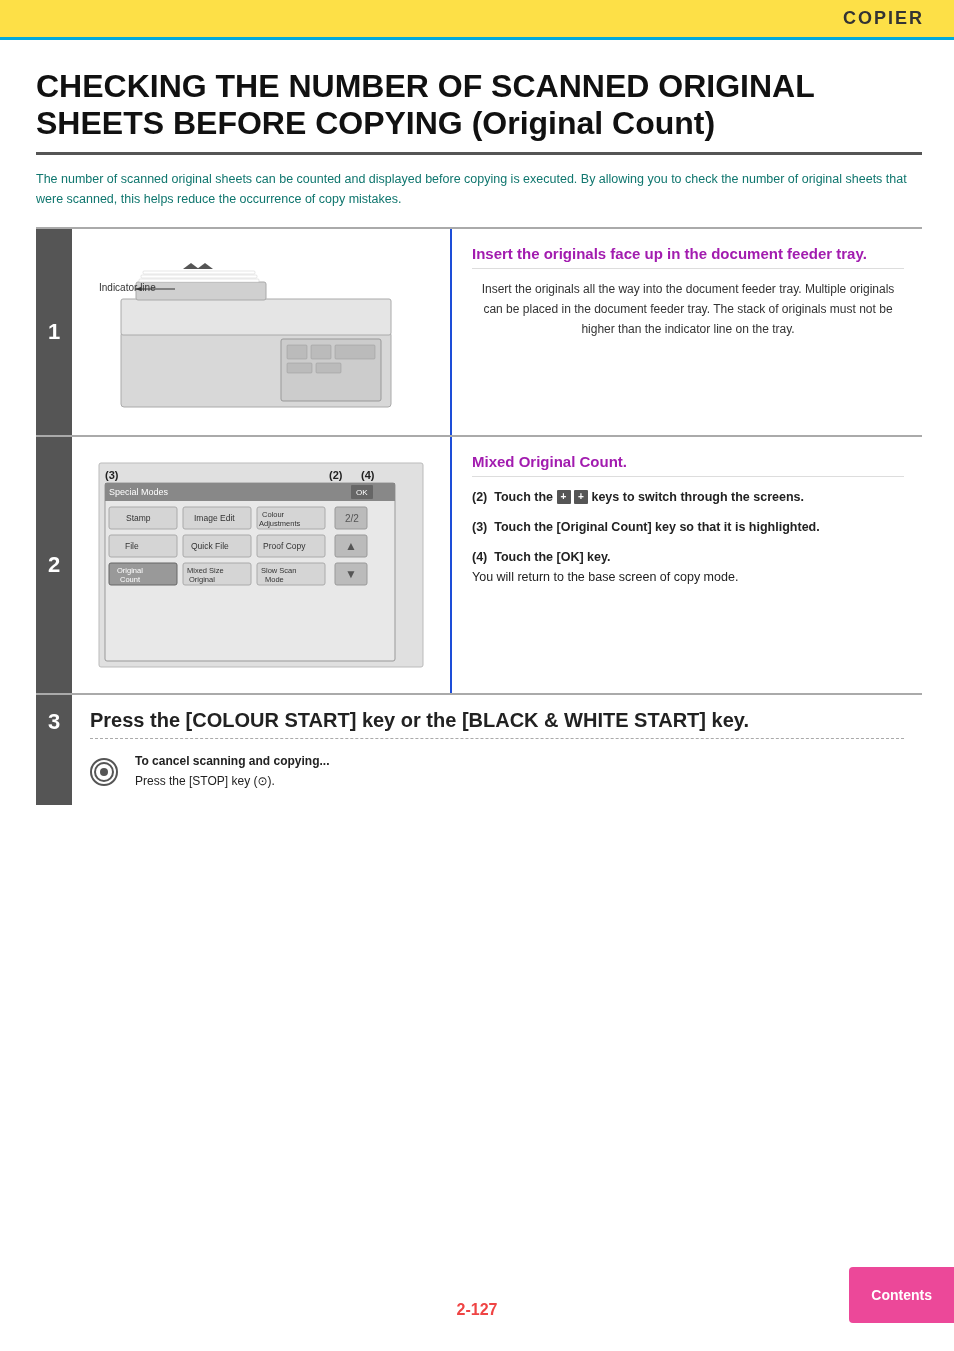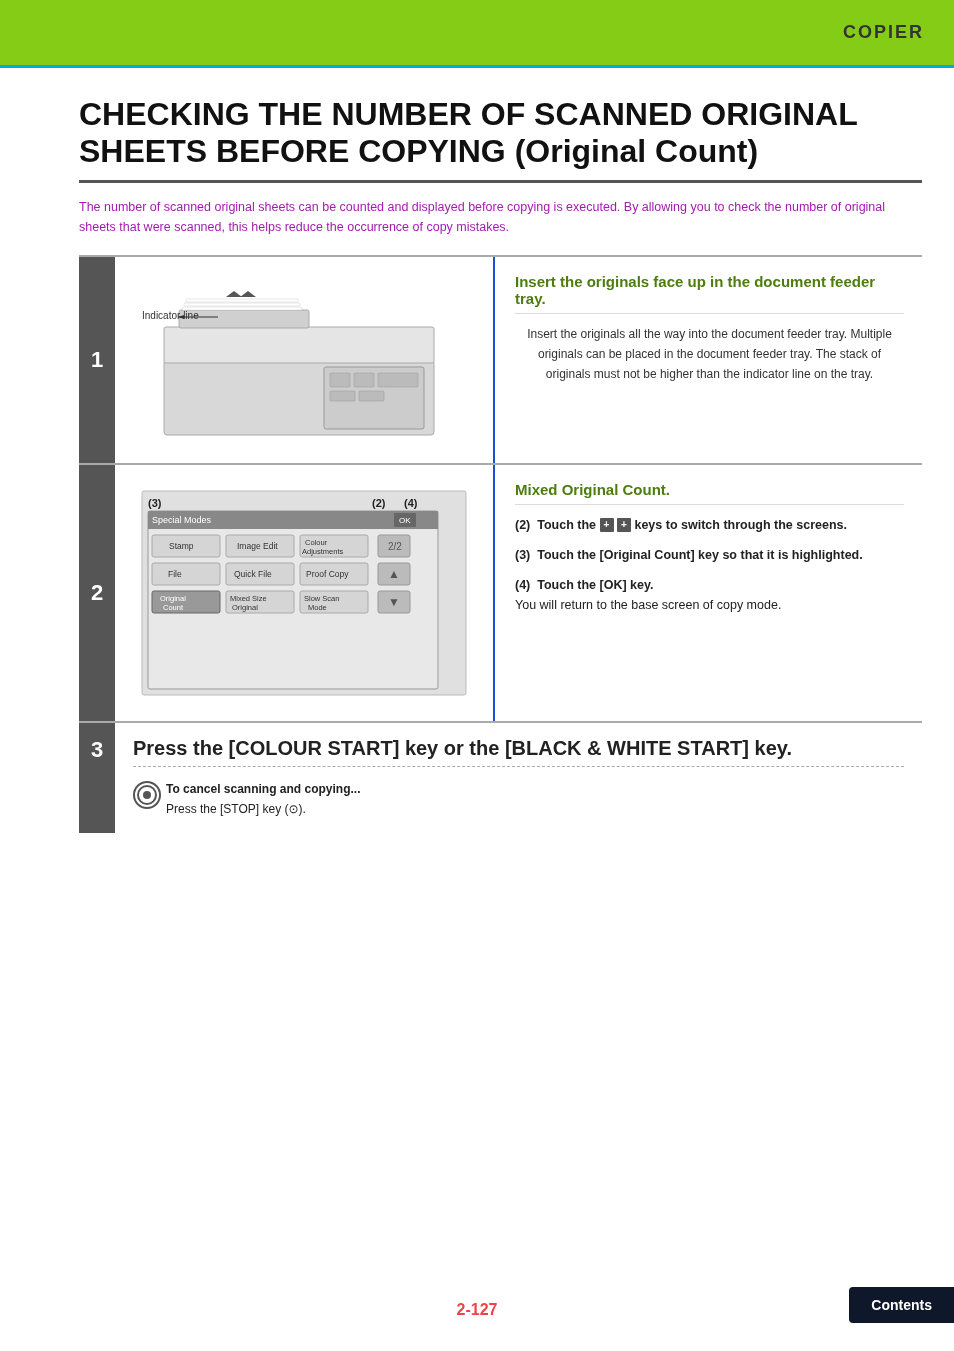--- a/index.html
+++ b/index.html
@@ -8,56 +8,55 @@
       min-height: 1351px;
       background: #fff;
       font-family: Arial, sans-serif;
       font-size: 13px;
       color: #222;
       position: relative;
     }
 
     
     .top-bar {
-      background: #84cc16;
+      background: #fde047;
       border-bottom: 3px solid #00aadd;
-      height: 68px;
+      height: 40px;
       display: flex;
       align-items: center;
       justify-content: flex-end;
       padding-right: 30px;
     }
     .top-bar-title {
       font-size: 18px;
       font-weight: bold;
       color: #333;
       letter-spacing: 2px;
     }
 
     
     .main-content {
       padding: 28px 32px 20px 36px;
-      margin-left: 43px;
     }
 
     
     .page-title {
       font-size: 32px;
       font-weight: bold;
       color: #111;
       line-height: 1.15;
       border-bottom: 3px solid #555;
       padding-bottom: 10px;
       margin-bottom: 14px;
     }
 
     
     .intro-text {
       font-size: 12.5px;
-      color: #a21caf;
+      color: #0f766e;
       line-height: 1.6;
       margin-bottom: 18px;
     }
 
     
     .step-row {
       display: flex;
       border-top: 2px solid #aaa;
       margin-bottom: 0;
     }
@@ -89,21 +88,21 @@
     }
     .step-text-area {
       flex: 1;
       padding: 16px 18px 16px 20px;
     }
 
     
     .step-heading {
       font-size: 15px;
       font-weight: bold;
-      color: #4d7c0f;
+      color: #a21caf;
       margin-bottom: 10px;
       border-bottom: 1px solid #ddd;
       padding-bottom: 6px;
     }
     .step-desc {
       font-size: 12px;
       color: #333;
       line-height: 1.7;
       text-align: center;
     }
@@ -164,22 +163,22 @@
     }
     .step3-main-text {
       font-size: 20px;
       font-weight: bold;
       margin-bottom: 12px;
       padding-bottom: 6px;
       border-bottom: 1px dashed #aaa;
     }
     .step3-cancel-row {
       display: flex;
-      align-items: flex-start;
-      gap: 5px;
+      align-items: center;
+      gap: 17px;
     }
     .stop-icon {
       width: 28px;
       height: 28px;
       border: 2px solid #555;
       border-radius: 50%;
       display: flex;
       align-items: center;
       justify-content: center;
       font-size: 14px;
@@ -210,25 +209,25 @@
       font-weight: bold;
       color: #ef4444;
       text-align: center;
       flex: 1;
       padding-bottom: 4px;
     }
     .contents-btn {
       position: absolute;
       bottom: 0;
       right: 0;
-      background: #0f172a;
+      background: #ec4899;
       color: #fff;
       font-size: 14px;
       font-weight: bold;
-      padding: 10px 22px;
+      padding: 20px 22px;
       border-radius: 4px 0 0 4px;
     }
 
     
     .step1-svg {
       width: 340px;
       height: 170px;
     }
     .step2-svg {
       width: 340px;

